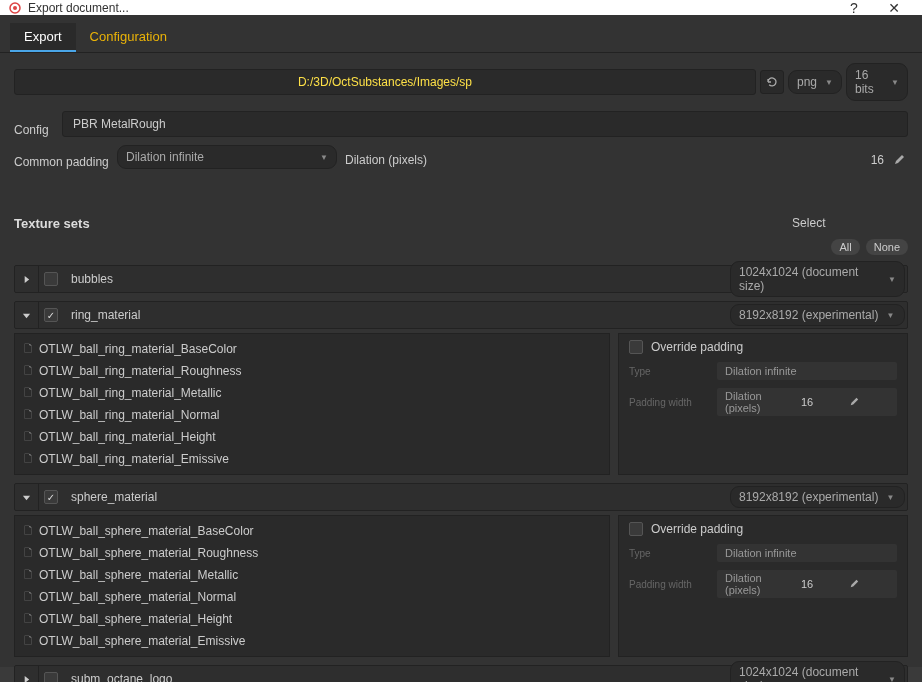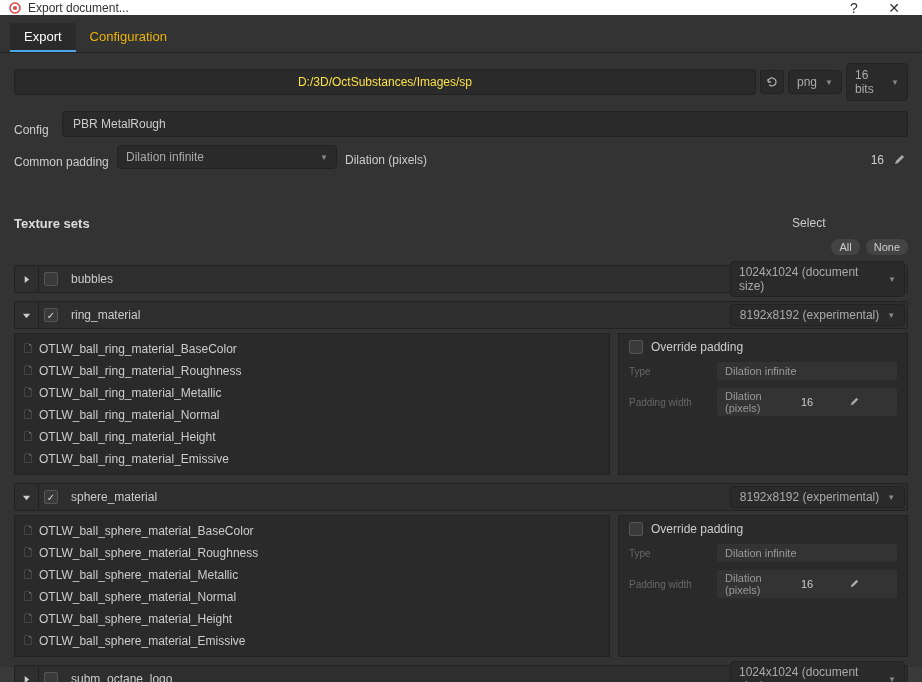--- a/index.html
+++ b/index.html
@@ -12,21 +12,21 @@
 
 .content { background: #333333; height: calc(100% - 30px); display: flex; flex-direction: column; padding: 0; }
 
 .tabs { display: flex; height: 30px; border-bottom: 1px solid #222; background: #333; padding: 0 10px; margin-top: 8px; }
 .tab { padding: 6px 14px; color: #eab308; cursor: pointer; font-size: 13px; }
 .tab.active { background: #2a2a2a; border-bottom: 2px solid #4aa6e8; color: #fff; }
 
 .path-row { display: flex; align-items: center; margin: 10px 14px; gap: 4px; }
 .path-input { flex: 1; background: #2a2a2a; padding: 5px 10px; border-radius: 3px; text-align: center; color: #fde047; border: 1px solid #222; }
 .icon-btn { width: 24px; height: 24px; background: #2a2a2a; border-radius: 3px; display: flex; align-items: center; justify-content: center; cursor: pointer; border: 1px solid #222; color: #aaa; }
-.dropdown { background: #2a2a2a; padding: 4px 8px; border-radius: 4px; display: flex; align-items: center; gap: 8px; cursor: pointer; border: 1px solid #222; color: #aaa; }
+.dropdown { background: #2a2a2a; padding: 4px 8px; border-radius: 9px; display: flex; align-items: center; gap: 8px; cursor: pointer; border: 1px solid #222; color: #aaa; }
 .dropdown .arrow { font-size: 8px; color: #888; }
 
 .config-row, .padding-row { display: flex; align-items: flex-end; margin: 0 14px 8px 14px; gap: 8px; }
 .label { color: #ccc; font-size: 12px; min-width: 40px; }
 .config-value { flex: 1; background: #2a2a2a; padding: 5px 10px; border-radius: 3px; color: #ccc; border: 1px solid #222; }
 .pad-select { flex: 1; max-width: 220px; display: flex; justify-content: space-between; }
 
 .dilation-row { flex: 1; display: flex; align-items: center; gap: 10px; }
 .dilation-label { color: #ccc; }
 .dilation-slider { flex: 1; display: flex; align-items: center; gap: 6px; justify-content: flex-end; }
@@ -37,21 +37,21 @@
 .section-title { font-weight: bold; font-size: 13px; color: #ddd; }
 .sel-controls { display: flex; align-items: center; gap: 6px; }
 .sel-btn { background: #444; padding: 2px 8px; border-radius: 8px; cursor: pointer; color: #ccc; font-size: 11px; margin-top: 48px; }
 
 .set-row { display: flex; align-items: center; margin: 4px 14px; background: #2e2e2e; border: 1px solid #222; border-radius: 2px; height: 28px; }
 .expand-btn { width: 24px; height: 26px; display: flex; align-items: center; justify-content: center; cursor: pointer; color: #ccc; border-right: 1px solid #222; }
 .check-box { width: 24px; display: flex; align-items: center; justify-content: center; }
 .chk { width: 14px; height: 14px; border: 1px solid #555; border-radius: 2px; background: #3a3a3a; display: flex; align-items: center; justify-content: center; font-size: 10px; color: #ddd; }
 .chk.checked::after { content: '✓'; }
 .set-name { flex: 1; padding: 0 8px; color: #ccc; }
-.size-select { width: 175px; display: flex; justify-content: center; margin-right: 2px; padding: 3px 8px; }
+.size-select { width: 175px; display: flex; justify-content: flex-start; margin-right: 2px; padding: 3px 8px; }
 
 .expanded-content { display: flex; margin: 0 14px 4px; gap: 8px; }
 .maps-col { flex: 1; background: #2a2a2a; padding: 4px 8px; border: 1px solid #222; }
 .map-item { display: flex; align-items: center; gap: 6px; padding: 4px 0; color: #ccc; font-size: 12px; }
 .map-icon { width: 10px; height: 12px; display: inline-flex; align-items: center; justify-content: center; color: #888; font-size: 10px; }
 
 .override-col { width: 290px; background: #2a2a2a; padding: 6px 10px; border: 1px solid #222; display: flex; flex-direction: column; gap: 8px; }
 .override-row { display: flex; align-items: center; gap: 8px; }
 .override-label { color: #666; font-size: 10px; min-width: 80px; }
 .override-val { flex: 1; background: #333; padding: 3px 8px; border-radius: 2px; color: #999; font-size: 11px; }

